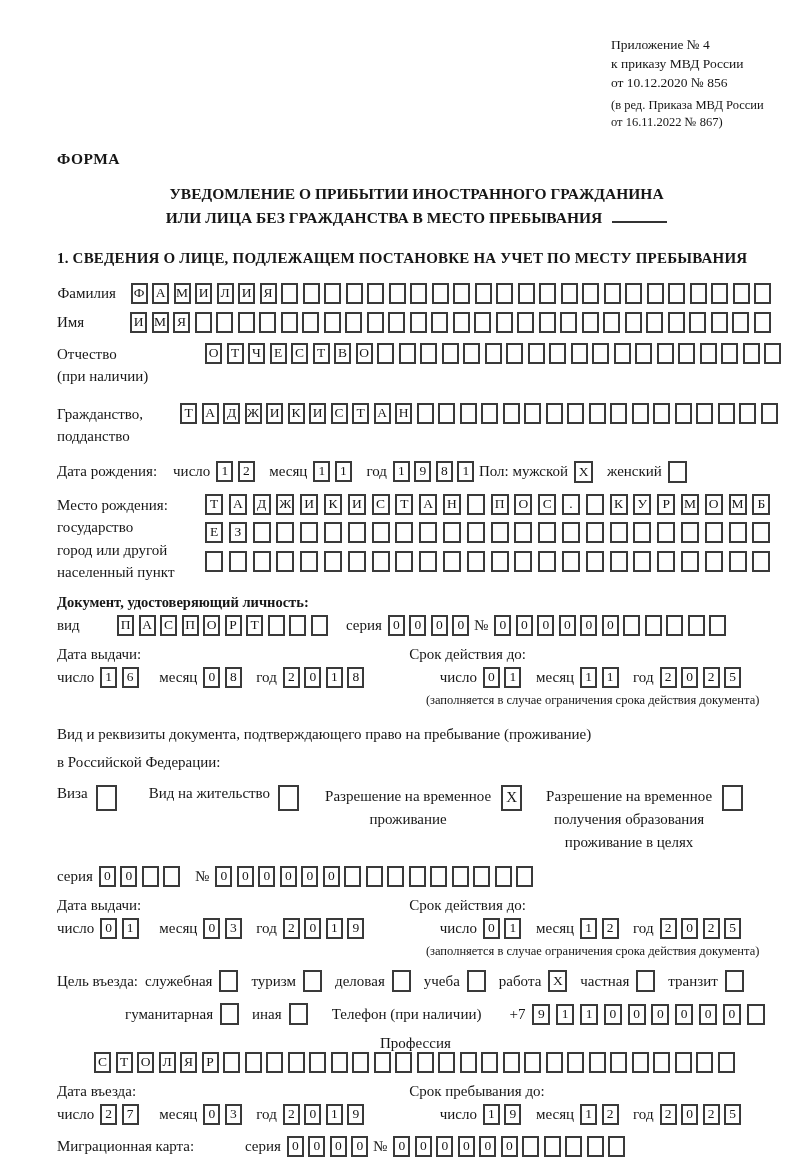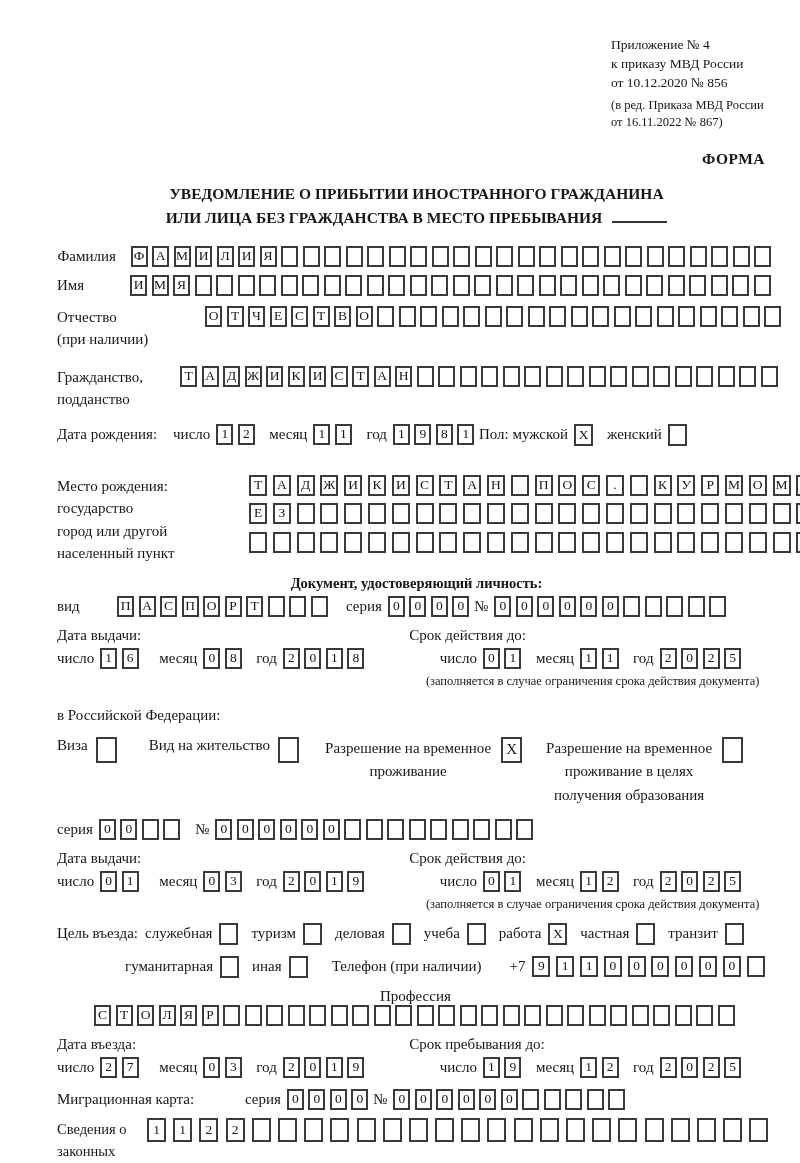--- a/index.html
+++ b/index.html
@@ -3,21 +3,21 @@
 <meta charset="utf-8">
 <style>
   html,body{margin:0;padding:0;}
   body{width:800px;height:1163px;background:#ffffff;font-family:"Liberation Serif",serif;color:#161616;font-size:15px;overflow:hidden;}
   .page{padding:36px 24px 10px 57px;}
 
   .appendix{width:165px;margin-left:auto;font-size:13.5px;line-height:1.4;}
   .appendix .amend{font-size:12.5px;}
   .appendix .amend.first{margin-top:4px;}
 
-  .formword{text-align:right;font-weight:bold;margin:18px 11px 0 0;font-size:15.5px;letter-spacing:.5px;}
+  .formword{font-weight:bold;margin:18px 11px 0 0;font-size:15.5px;letter-spacing:.5px;}
 
   .title{text-align:center;font-weight:bold;font-size:15.5px;margin-top:14px;line-height:1.55;}
   .tunder{display:inline-block;width:55px;border-bottom:2.5px solid #333;margin-left:10px;}
 
   .sect{font-weight:bold;font-size:15px;margin-top:20px;letter-spacing:.2px;white-space:nowrap;}
 
   .row{display:flex;align-items:center;margin-top:8px;}
   .row.top{align-items:flex-start;}
   .cells{display:inline-flex;}
   .cell{box-sizing:border-box;flex:none;width:17px;height:21px;border:2px solid #3a3a3a;margin-right:4.5px;text-align:center;font-size:13.5px;line-height:16px;}
@@ -29,21 +29,21 @@
   .lbl{flex:none;}
   .w73{width:73px;}.w60{width:60px;}.w71{width:71px;}
   .lblcol{flex:none;line-height:1.5;}
   .wpat{width:148px;}.wcit{width:123px;}.wbp{width:148px;}
   .stack .cells{display:flex;margin-bottom:7.5px;}
 
   .t{flex:none;}
   .gap6{margin-right:6px;}
   .ml10{margin-left:10px;}.ml14{margin-left:14px;}.ml16{margin-left:16px;}
 
-  .dochead{text-align:center;font-weight:bold;font-size:14.5px;margin-top:10px;}
+  .dochead{text-align:left;font-weight:bold;font-size:14.5px;margin-top:10px;}
 
   .dates{display:flex;margin-top:10px;}
   .dhalf{width:49%;}
   .dhalf.right{width:51%;}
   .dhead{margin-bottom:4px;}
   .drow{display:flex;align-items:center;}
   .dnote{font-size:12.5px;margin-top:5px;text-align:center;white-space:nowrap;}
 
   .intro{margin-top:12px;line-height:1.9;}
 
@@ -76,20 +76,21 @@
     <div class="amend">от 16.11.2022 № 867)</div>
   </div>
 
   <div class="formword">ФОРМА</div>
 
   <div class="title">
     <div>УВЕДОМЛЕНИЕ О ПРИБЫТИИ ИНОСТРАННОГО ГРАЖДАНИНА</div>
     <div><span>ИЛИ ЛИЦА БЕЗ ГРАЖДАНСТВА В МЕСТО ПРЕБЫВАНИЯ</span><span class="tunder"></span></div>
   </div>
 
+  <div class="sect">1. СВЕДЕНИЯ О ЛИЦЕ, ПОДЛЕЖАЩЕМ ПОСТАНОВКЕ НА УЧЕТ ПО МЕСТУ ПРЕБЫВАНИЯ</div>
 
   <div class="row" style="margin-top:16px;justify-content:center;">
     <span class="lbl w73">Фамилия</span>
     <span class="cells">
         <span class="cell">Ф</span>
         <span class="cell">А</span>
         <span class="cell">М</span>
         <span class="cell">И</span>
         <span class="cell">Л</span>
         <span class="cell">И</span>
@@ -251,21 +252,21 @@
     <span class="t gap6">Пол: мужской</span>
     <span class="cells cb">
         <span class="cell">X</span>
       </span>
     <span class="t ml14 gap6">женский</span>
     <span class="cells cb">
         <span class="cell"></span>
       </span>
   </div>
 
-  <div class="row top" style="margin-top:29px;gap:44px;">
+  <div class="row top" style="margin-top:11px;">
     <div class="lblcol wbp">
       <div>Место рождения:</div>
       <div>государство</div>
       <div>город или другой</div>
       <div>населенный пункт</div>
     </div>
     <div class="stack">
       <span class="cells wide">
           <span class="cell">Т</span>
           <span class="cell">А</span>
@@ -428,20 +429,21 @@
             <span class="cell">0</span>
             <span class="cell">2</span>
             <span class="cell">5</span>
           </span>
       </div>
       <div class="dnote">(заполняется в случае ограничения срока действия документа)</div>
     </div>
   </div>
 
   <div class="intro">
+    <div>Вид и реквизиты документа, подтверждающего право на пребывание (проживание)</div>
     <div>в Российской Федерации:</div>
   </div>
 
   <div class="opts">
     <div class="opt">
       <span class="optlbl">Виза</span>
       <span class="cells cbL">
           <span class="cell"></span>
         </span>
     </div>
@@ -456,22 +458,22 @@
         <div>Разрешение на временное</div>
         <div>проживание</div>
       </div>
       <span class="cells cbL">
           <span class="cell">X</span>
         </span>
     </div>
     <div class="opt opt4">
       <div class="optlines">
         <div>Разрешение на временное</div>
+        <div>получения образования</div>
         <div>проживание в целях</div>
-        <div>получения образования</div>
       </div>
       <span class="cells cbL">
           <span class="cell"></span>
         </span>
     </div>
   </div>
 
   <div class="row" style="margin-top:12px;">
     <span class="t gap6">серия</span>
     <span class="cells">

